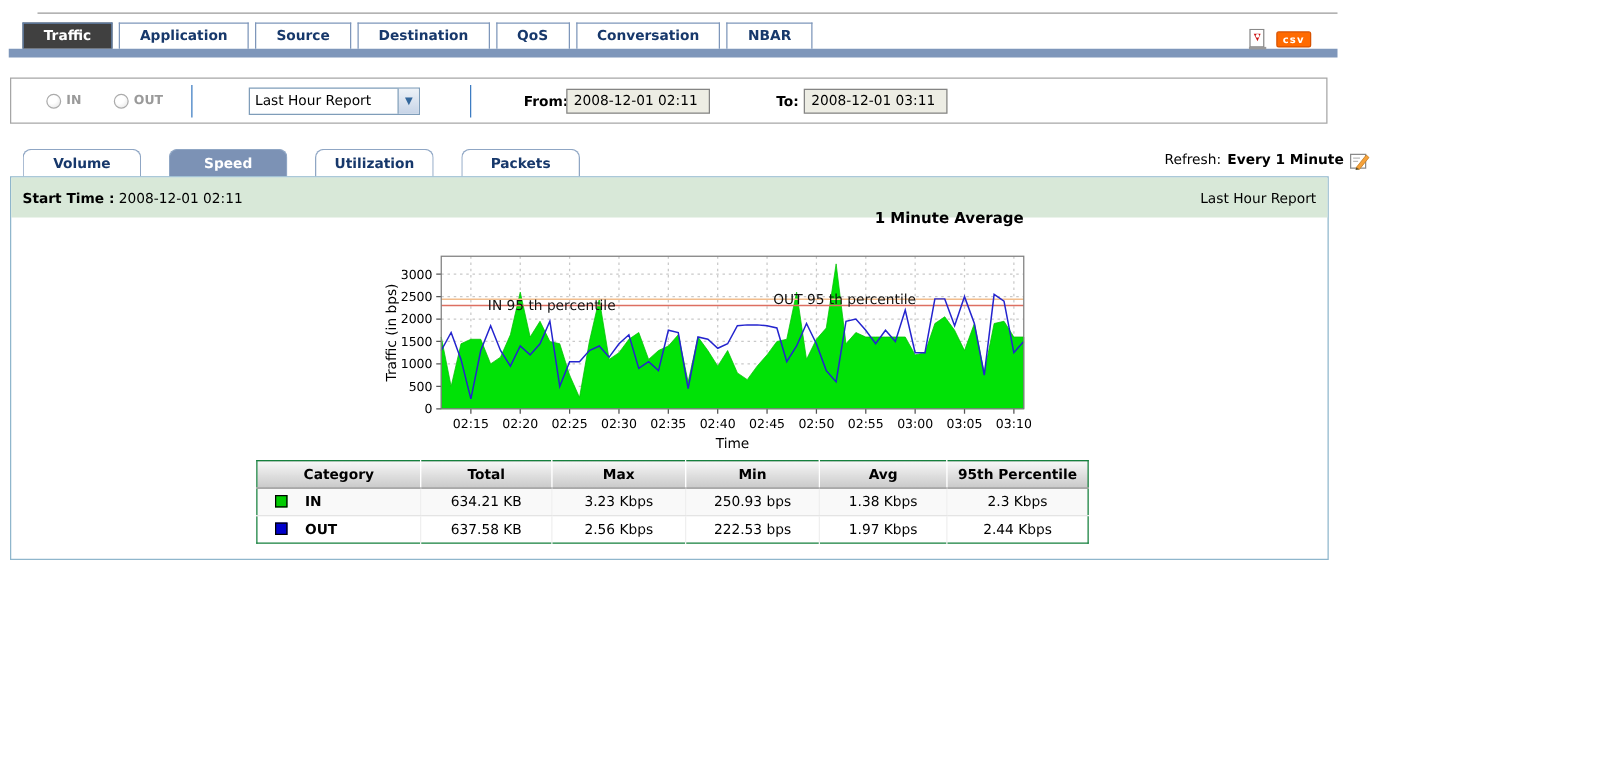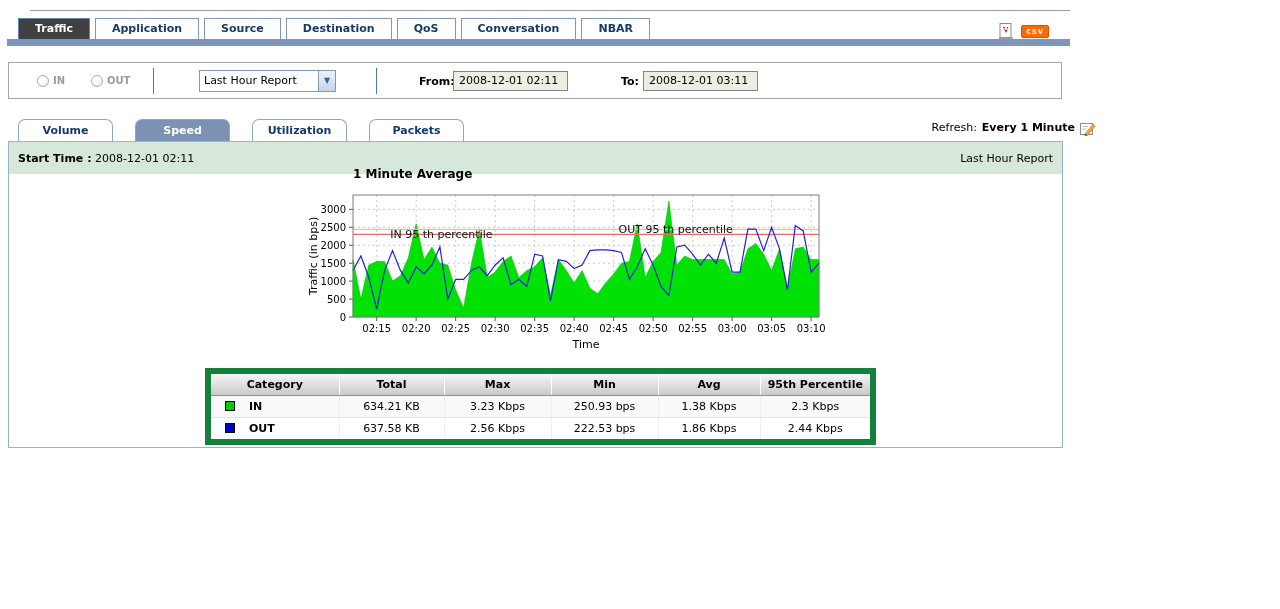--- a/index.html
+++ b/index.html
@@ -51,25 +51,25 @@
   
   .panel { position:absolute; top:141px; left:8px; width:1055px; height:307px;
            border:1px solid #8FB6CC; background:#fff; }
   .summary { height:21px; background:#D8E8D8; display:flex; align-items:center; padding:16px 9px; font-size:11px; }
   .summary .seg { white-space:nowrap; }
   .summary .left { flex:1; text-align:left; }
   .summary .center { flex:0 0 auto; }
   .summary .right { flex:1; text-align:right; }
 
   .chart { position:absolute; left:296px; top:25px; width:520px; }
-  .chart-title { width:466px; margin-left:48px; text-align:left; font-weight:bold; font-size:12px; margin-bottom:9px; }
+  .chart-title { width:466px; margin-left:48px; text-align:right; font-weight:bold; font-size:12px; margin-bottom:19px; }
 
   
   table.stats { position:absolute; left:196px; top:226px; border-collapse:collapse;
-                border:6px solid #15803d; font-size:11px; background:#fff; }
+                border:1px solid #15803d; font-size:11px; background:#fff; }
   table.stats th { background:linear-gradient(#F6F6F6,#C9C9C9); border-right:1px solid #fff;
                    border-bottom:1px solid #909090; padding:4px 6px; font-size:11px; font-weight:bold; }
   table.stats th:last-child { border-right:none; }
   table.stats td { padding:4px 6px; text-align:center; border-bottom:1px solid #E4E4E4; border-right:1px solid #EFEFEF; }
   table.stats td:last-child { border-right:none; }
   table.stats tr.r0 td { background:#F9F9F9; }
   table.stats tr:last-child td { border-bottom:none; }
   table.stats td.cat { text-align:left; padding-left:14px; font-weight:bold; }
   .swatch { display:inline-block; width:10px; height:10px; border:1px solid #000; margin-right:14px; vertical-align:-1px; }
 </style>
@@ -241,18 +241,18 @@
           <td>3.23 Kbps</td>
           <td>250.93 bps</td>
           <td>1.38 Kbps</td>
           <td>2.3 Kbps</td>
         </tr>
         <tr class="r1">
           <td class="cat"><span class="swatch" style="background: rgb(0, 0, 204);"></span>OUT</td>
           <td>637.58 KB</td>
           <td>2.56 Kbps</td>
           <td>222.53 bps</td>
-          <td>1.86 Kbps</td>
+          <td>1.97 Kbps</td>
           <td>2.44 Kbps</td>
         </tr>
       </tbody>
   </table>
 </div>
 
 </body></html>

